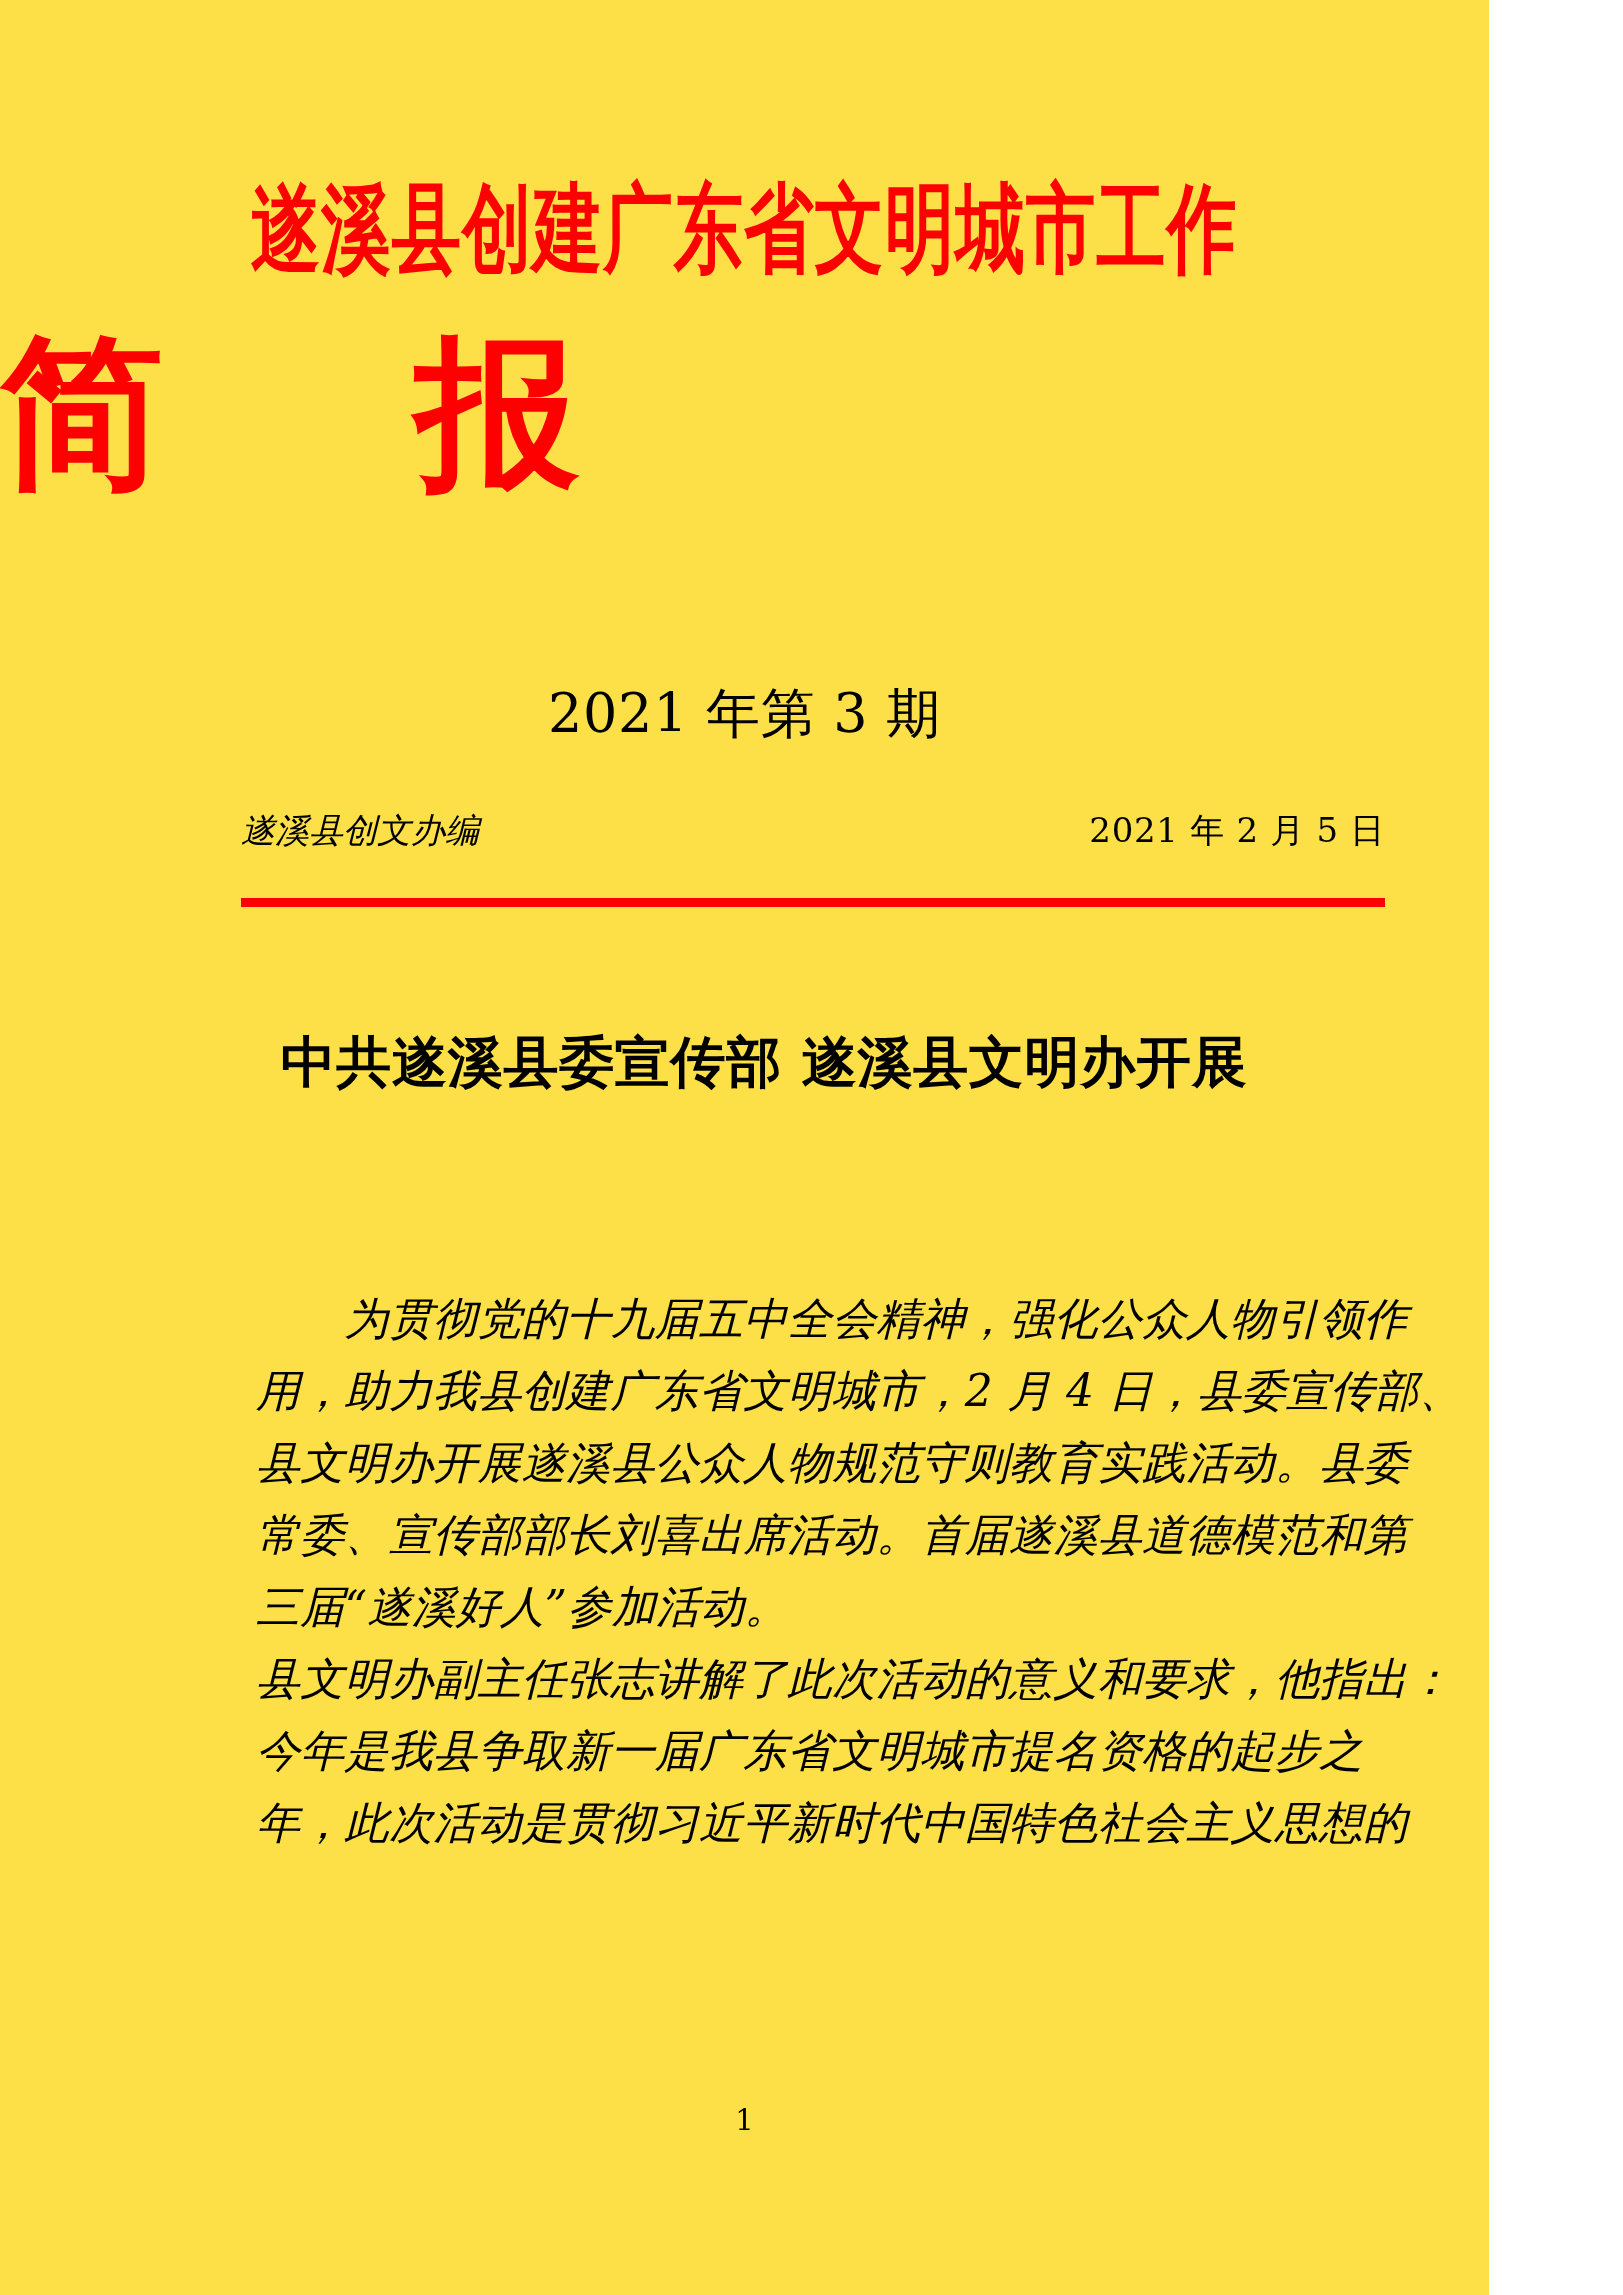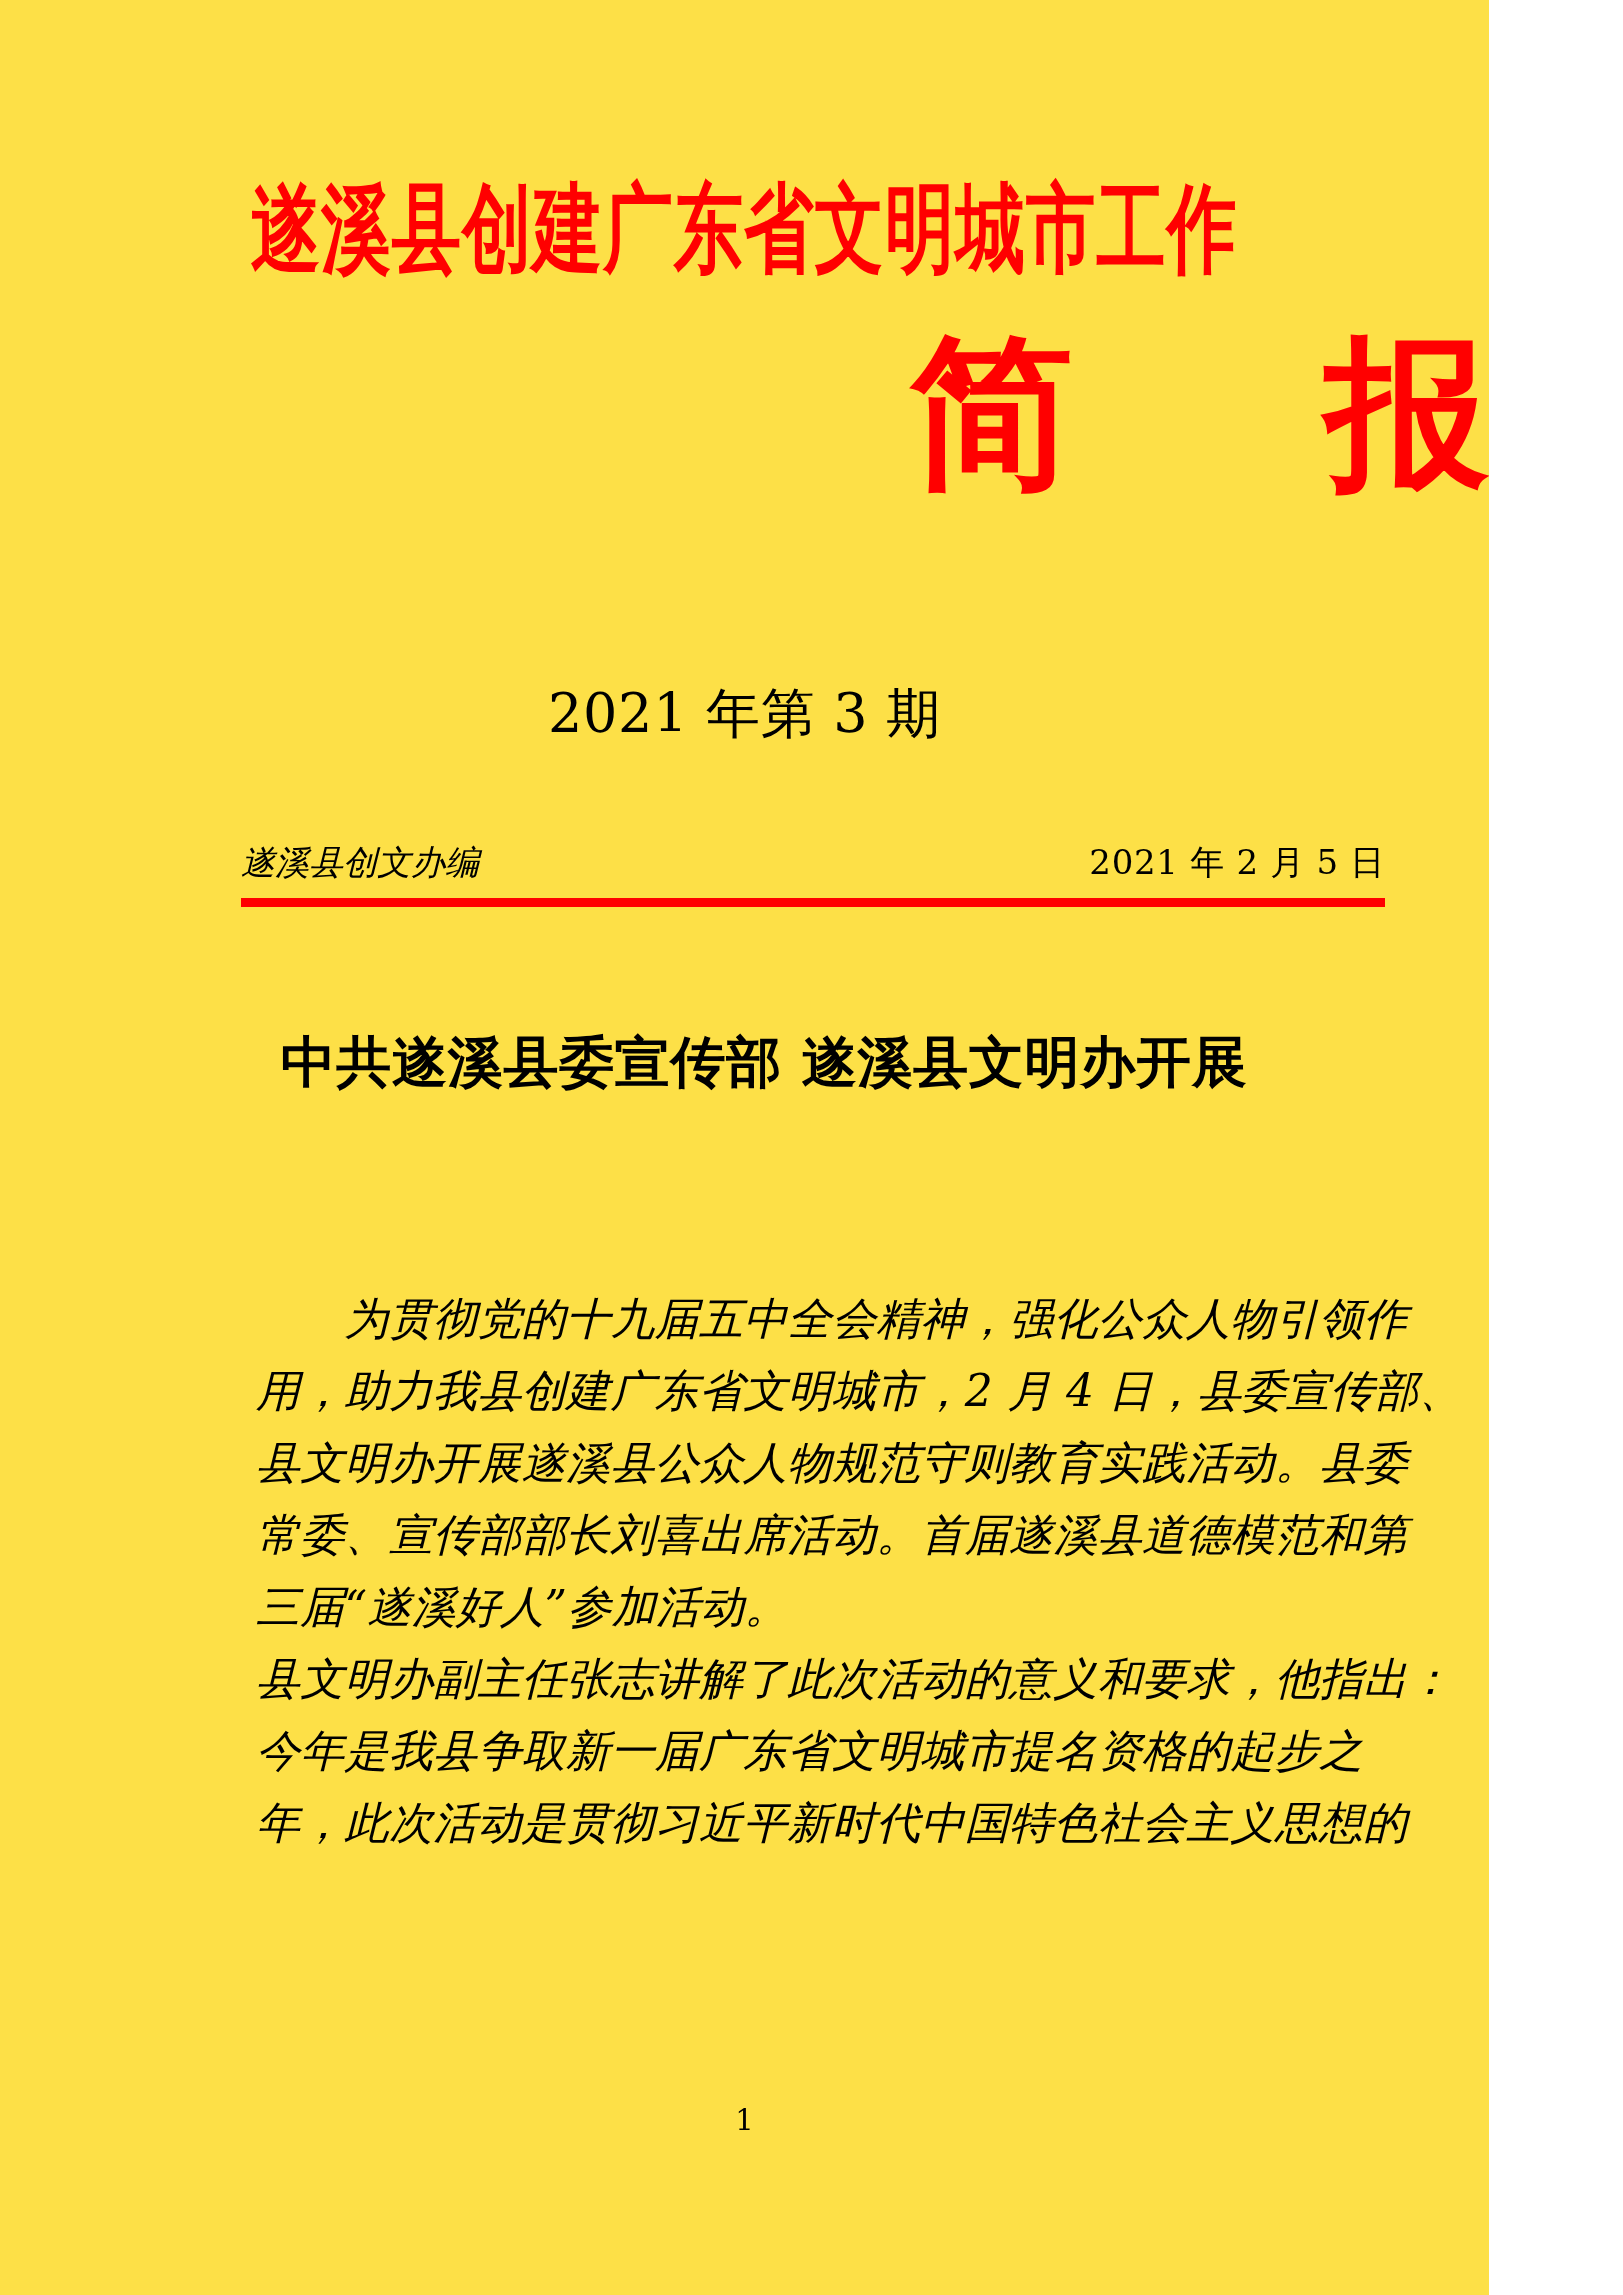--- a/index.html
+++ b/index.html
@@ -34,23 +34,23 @@
     letter-spacing: 1.3px;
     transform: scaleX(0.90) scaleY(1.26);
     transform-origin: center top;
     white-space: nowrap;
   }
 
   
   .jianbao {
     position: absolute;
     left: 0;
-    right: 0;
+    right: 7px;
     top: 331px;
-    text-align: right;
+    text-align: left;
     color: #ff0000;
     font-family: "DejaVu Serif", "Liberation Serif", serif;
     font-weight: 700;
     font-size: 164px;
     line-height: 1.0;
     white-space: nowrap;
   }
   .jianbao .gap {
     display: inline-block;
     width: 137px;
@@ -69,21 +69,21 @@
     line-height: 1.2;
     letter-spacing: 0.7px;
     white-space: nowrap;
   }
 
   
   .editor-row {
     position: absolute;
     left: 241px;
     width: 1144px;
-    top: 825px;
+    top: 793px;
     height: 68px;
   }
   .editor-left {
     position: absolute;
     left: 0;
     bottom: 11.8px;
     color: #000000;
     font-family: "DejaVu Serif", "Liberation Serif", serif;
     font-size: 34px;
     line-height: 1.1;

